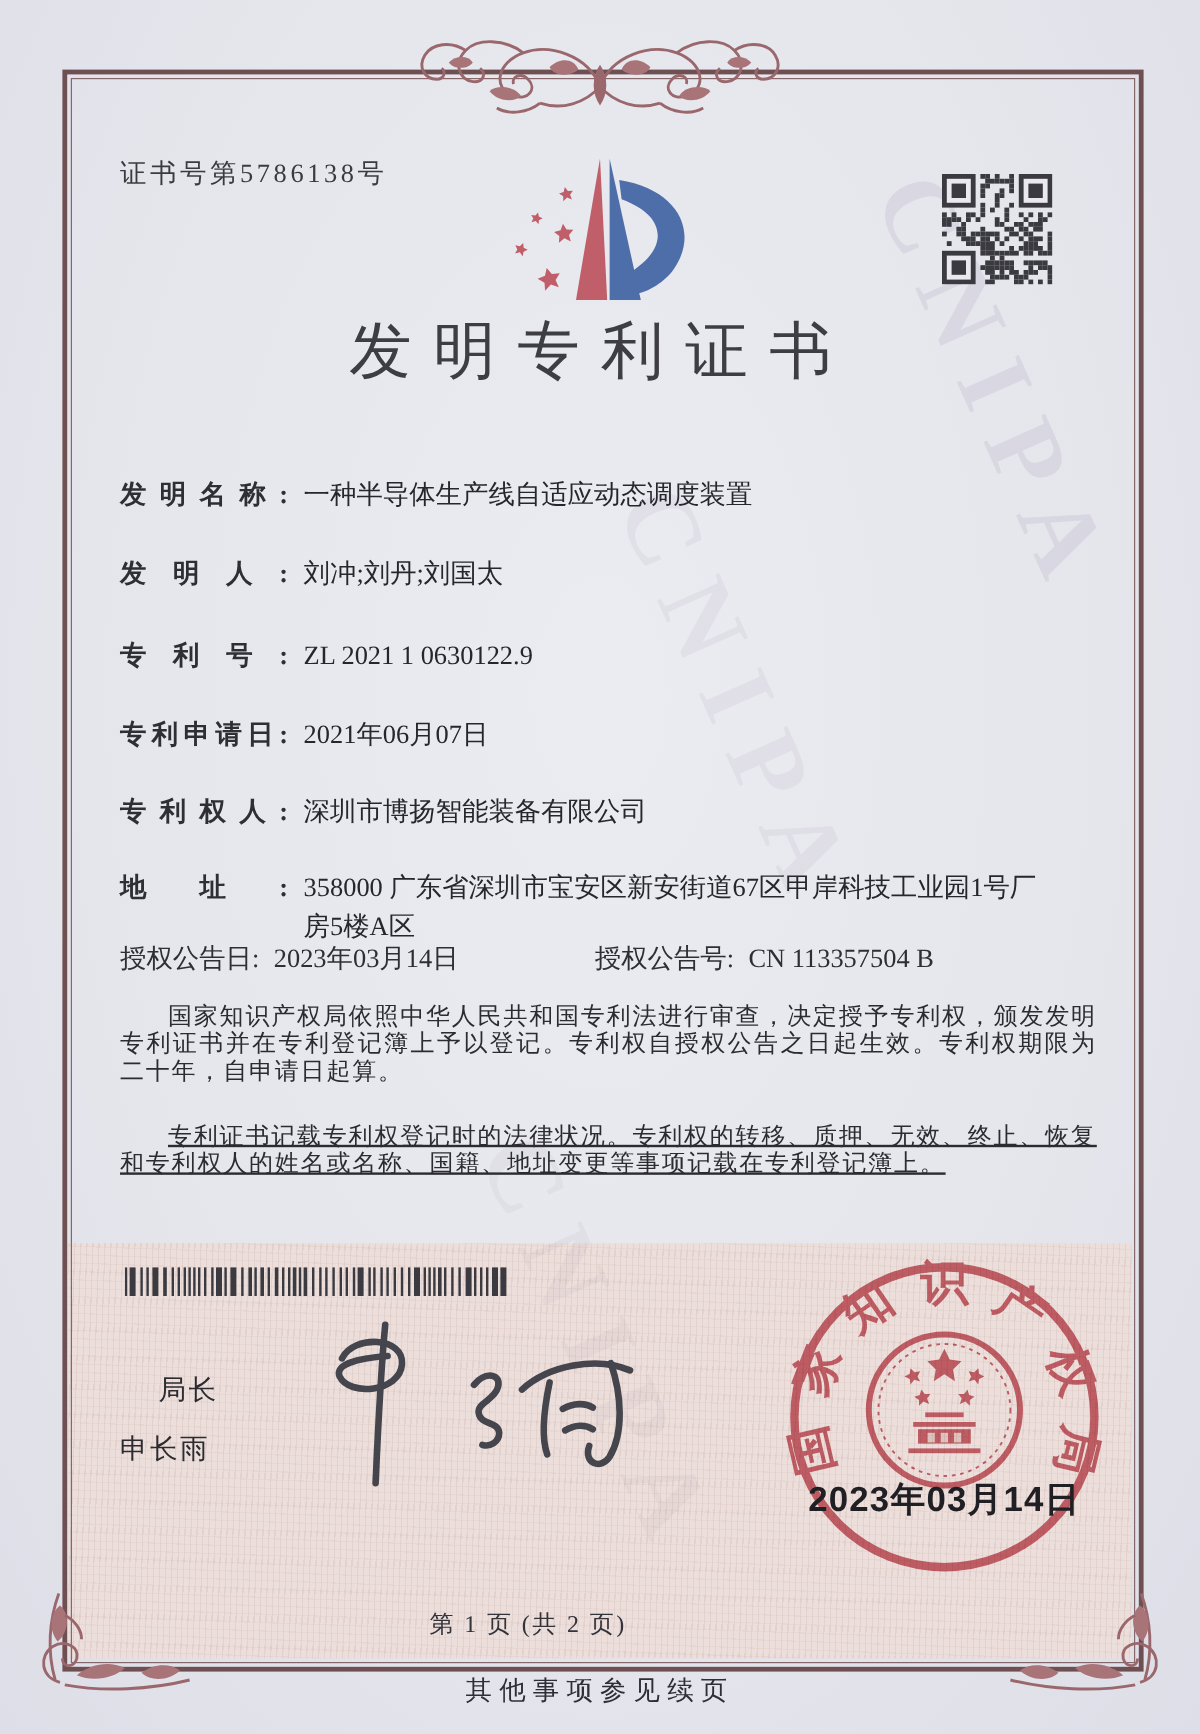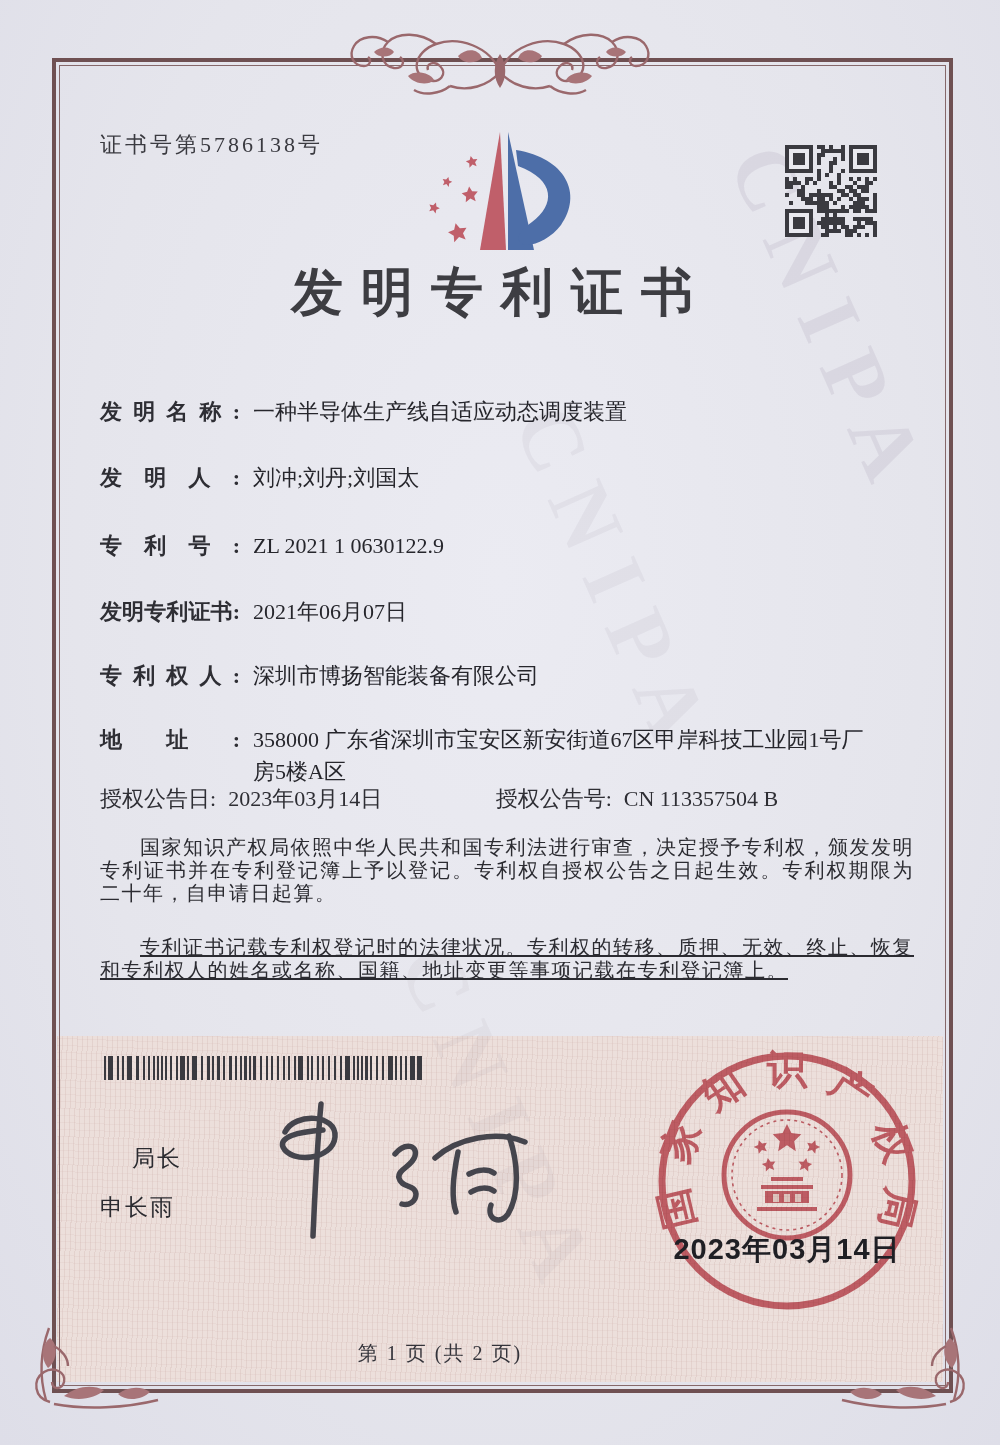--- a/index.html
+++ b/index.html
@@ -13,21 +13,21 @@
                          repeating-linear-gradient(2deg, rgba(214,186,182,0.20) 0 1px, rgba(0,0,0,0) 1px 7px);}
   .frame-outer{position:absolute;left:52px;top:58px;width:893px;height:1327px;
         border:4px solid #6f5052;}
   .frame-inner{position:absolute;inset:3px;border:1px solid #86686a;}
   .watermark{position:absolute;font-family:"Liberation Serif","DejaVu Serif",serif;
         font-size:86px;letter-spacing:22px;font-weight:bold;transform-origin:left top;pointer-events:none;}
   .cert-no{position:absolute;left:100px;top:130px;font-size:22px;letter-spacing:3px;color:#3a3a40;}
   .logo{position:absolute;left:420px;top:124px;width:168px;height:134px;}
   .qr{position:absolute;left:785px;top:145px;width:92px;height:92px;}
   .title{position:absolute;left:0;top:258px;width:1000px;text-align:center;
-        font-size:52px;font-weight:bold;letter-spacing:18px;padding-left:2px;box-sizing:border-box;color:#3d3d42;}
+        font-size:52px;font-weight:normal;letter-spacing:18px;padding-left:2px;box-sizing:border-box;color:#3d3d42;}
   .frow{position:absolute;left:100px;width:830px;font-size:22px;line-height:32px;}
   .flabel{display:inline-block;width:140px;text-align:justify;text-align-last:justify;vertical-align:top;color:#2e2e34;font-weight:bold;}
   .fvalue{display:inline-block;width:655px;margin-left:13px;vertical-align:top;color:#26262c;}
   .grow{position:absolute;left:100px;top:784px;width:830px;font-size:22px;}
   .gitem{display:inline-block;}
   .gval{margin-left:12px;}
   .g2{margin-left:108px;}
   .para{position:absolute;left:100px;width:814px;font-size:20px;line-height:23px;
         text-indent:2em;letter-spacing:1.5px;color:#2b2b31;text-align:justify;}
   .barcode{position:absolute;left:104px;top:1056px;width:326px;height:24px;}
@@ -310,21 +310,21 @@
   <div class="frow" style="top:396px;">
     <span class="flabel">发明名称:</span><span class="fvalue">一种半导体生产线自适应动态调度装置</span>
   </div>
   <div class="frow" style="top:462px;">
     <span class="flabel">发明人:</span><span class="fvalue">刘冲;刘丹;刘国太</span>
   </div>
   <div class="frow" style="top:530px;">
     <span class="flabel">专利号:</span><span class="fvalue">ZL 2021 1 0630122.9</span>
   </div>
   <div class="frow" style="top:596px;">
-    <span class="flabel">发明专利证书:</span><span class="fvalue">2021年06月07日</span>
+    <span class="flabel">专利申请日:</span><span class="fvalue">2021年06月07日</span>
   </div>
   <div class="frow" style="top:660px;">
     <span class="flabel">专利权人:</span><span class="fvalue">深圳市博扬智能装备有限公司</span>
   </div>
   <div class="frow" style="top:724px;">
     <span class="flabel">地址:</span><span class="fvalue" style="width:630px;">358000 广东省深圳市宝安区新安街道67区甲岸科技工业园1号厂房5楼A区</span>
   </div>
 
   <div class="grow">
     <span class="gitem"><span>授权公告日:</span><span class="gval">2023年03月14日</span></span>
@@ -433,14 +433,15 @@
       <rect x="147" y="152" width="6" height="8"></rect>
     </g>
     <path id="sealArc" d="M 52,190 A 100,100 0 1 1 226,190" fill="none"></path>
     <text font-size="40" font-weight="bold" fill="#c75964" font-family="Liberation Serif, DejaVu Serif, serif">
       <textPath href="#sealArc" startOffset="50%" text-anchor="middle" textLength="400" lengthAdjust="spacing">国家知识产权局</textPath>
     </text>
   </svg>
   <div class="seal-date">2023年03月14日</div>
 
   <div class="page-info">第 1 页 (共 2 页)</div>
+  <div class="continuation">其他事项参见续页</div>
 
 </div>
 
 </body></html>

